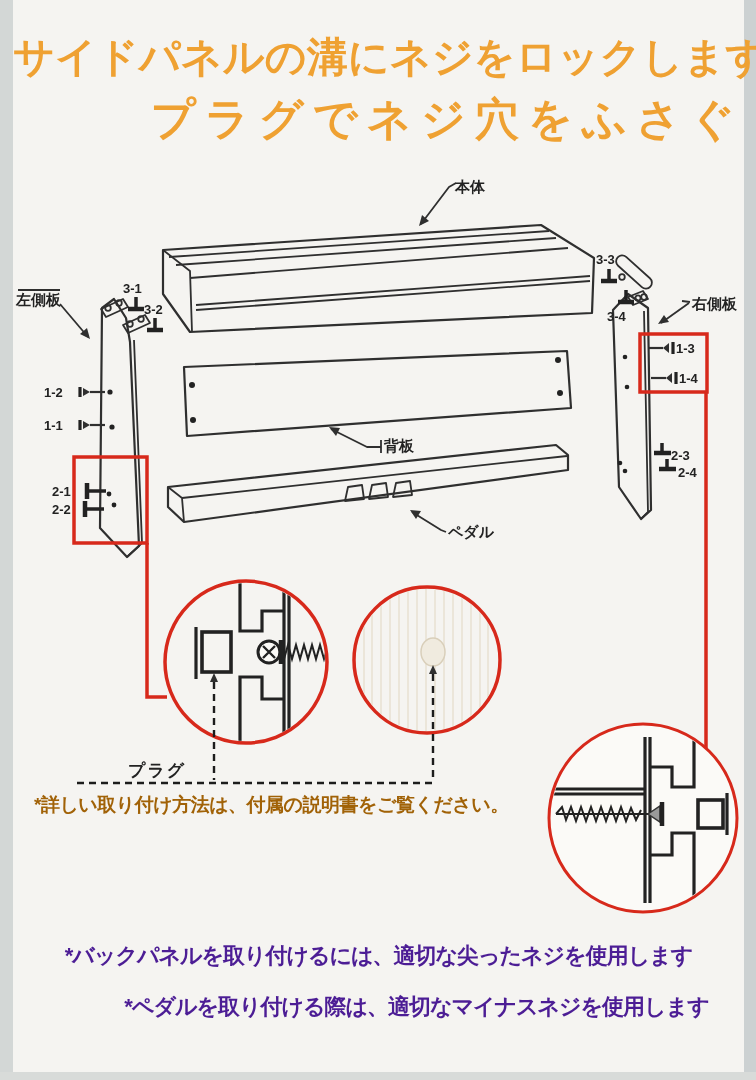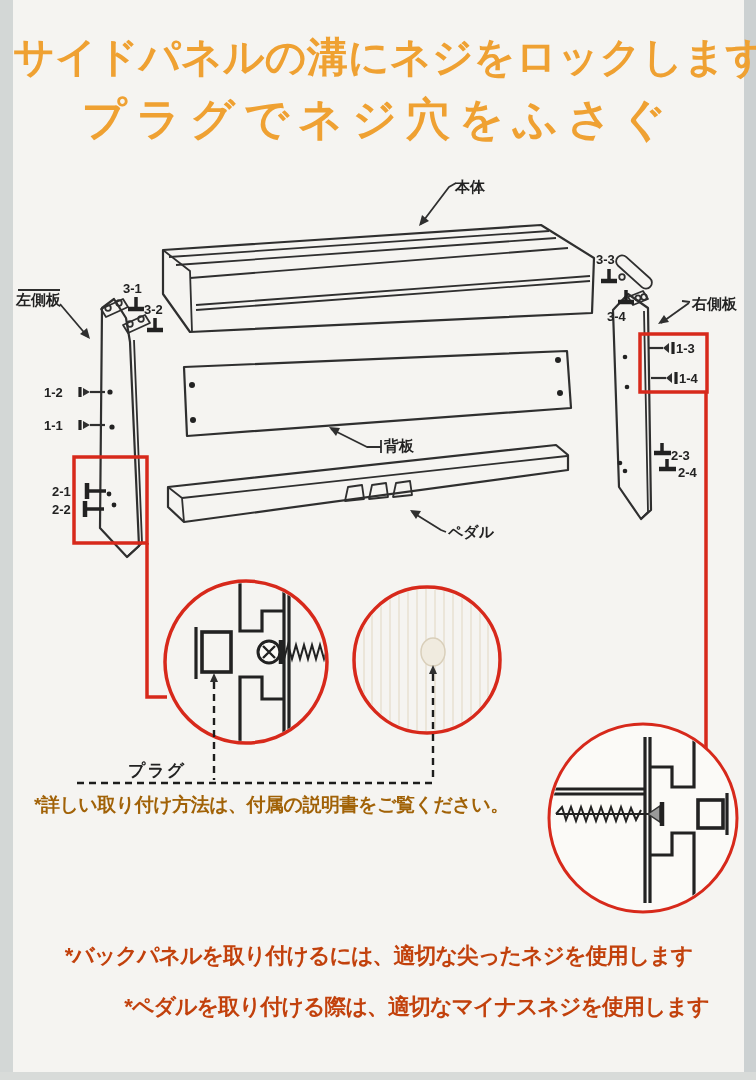--- a/index.html
+++ b/index.html
@@ -5,22 +5,22 @@
   html,body{margin:0;padding:0;}
   #stage{position:relative;width:756px;height:1080px;background:#f5f4f1;overflow:hidden;
          font-family:"Liberation Sans","DejaVu Sans",sans-serif;}
   .bar{position:absolute;background:#d3d7d6;}
   #bar-left{left:0;top:0;width:13px;height:1080px;}
   #bar-right{right:0;top:0;width:12px;height:1080px;background:#ccd1d2;}
   #bar-bottom{left:0;top:1072px;width:756px;height:8px;background:#d8dbd9;}
   .title-line{position:absolute;left:13px;width:731px;text-align:center;color:#EFA132;
               font-weight:bold;white-space:nowrap;}
   #title1{top:30px;font-size:41px;letter-spacing:0px;}
-  #title2{top:90px;font-size:44px;letter-spacing:9px;}
-  .rednote{position:absolute;left:13px;width:731px;text-align:center;color:#c2410c;
+  #title2{top:90px;font-size:44px;letter-spacing:9px;text-align:right;}
+  .rednote{position:absolute;left:13px;width:731px;text-align:center;color:#4c1d95;
            font-weight:bold;font-size:22px;letter-spacing:-1px;white-space:nowrap;}
   #plug-note{position:absolute;left:34px;top:792px;color:#a16207;font-weight:bold;
              font-size:19px;letter-spacing:-0.5px;white-space:nowrap;}
   #note1{top:941px;}
   #note2{top:992px;padding-left:38px;}
   svg{position:absolute;left:0;top:0;}
   svg text{font-family:"Liberation Sans","DejaVu Sans",sans-serif;fill:#222;}
   .pn{font-size:13px;font-weight:600;}
   .jl{font-size:15px;font-weight:600;}
   .plug-label{font-size:17px;font-weight:bold;letter-spacing:2px;}

